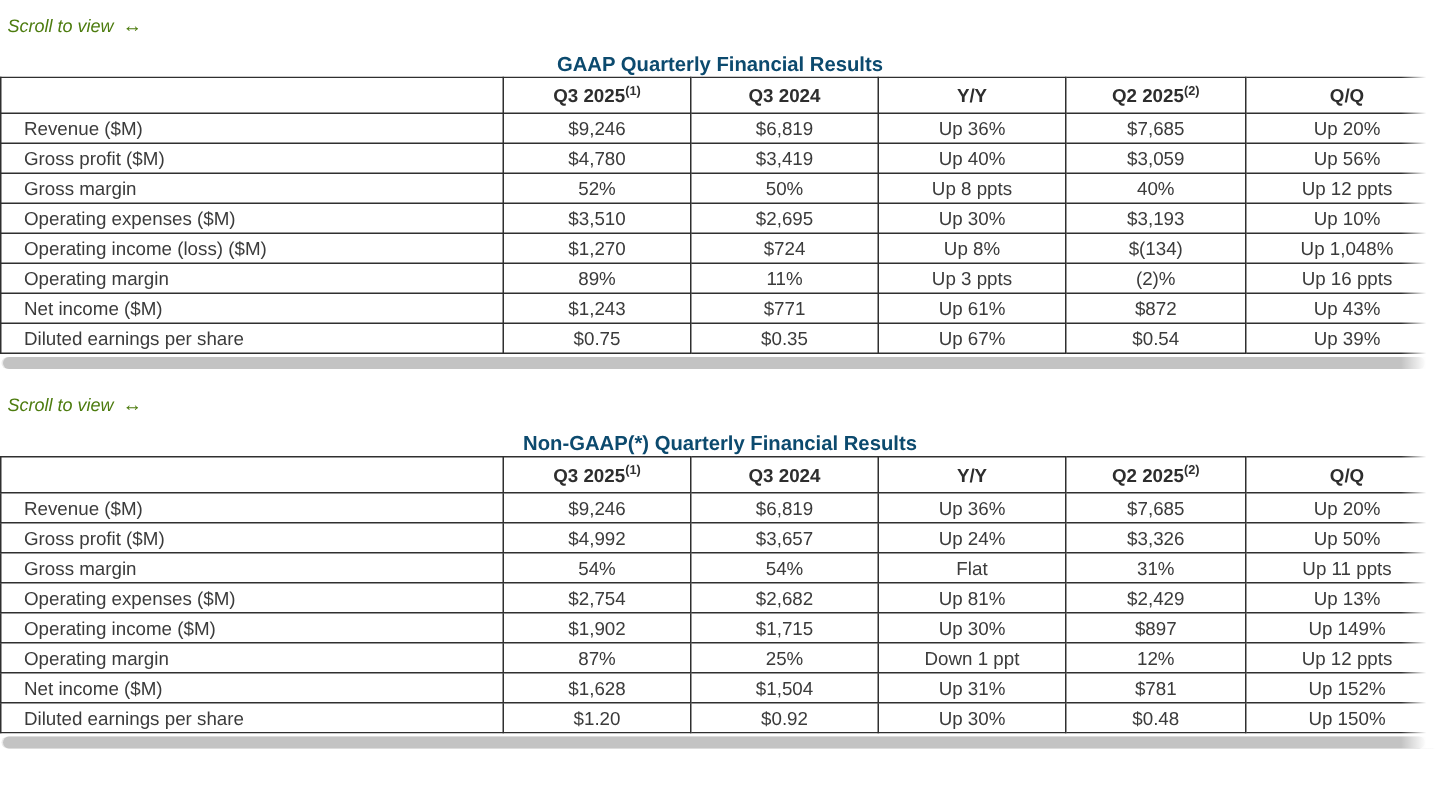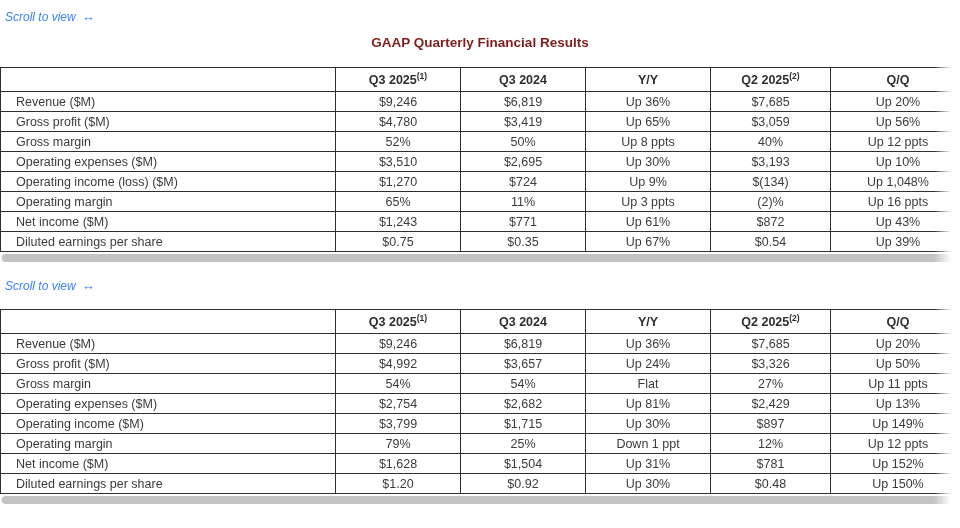--- a/index.html
+++ b/index.html
@@ -11,39 +11,38 @@
     overflow: hidden;
   }
   .page { position: relative; width: 960px; height: 528px; }
 
   .section { position: relative; }
 
   .scroll-hint {
     margin: 10px 0 0 5px;
     font-style: italic;
     font-size: 12px;
-    color: #3b82f6;
+    color: #4d7c0f;
     height: 14px;
     line-height: 14px;
   }
   .section + .section .scroll-hint { margin-top: 17px; }
   .scroll-hint .arrow { font-style: normal; margin-left: 6px; font-size: 13px; }
 
   .table-title {
     margin-top: 10px;
     text-align: center;
     font-weight: 700;
     font-size: 13.5px;
-    color: #7f1d1d;
+    color: #0c4a6e;
     height: 17px;
     line-height: 17px;
   }
 
   .scroll-wrap {
-    margin-top: 16px;
     position: relative;
     width: 960px;
     overflow: hidden;
   }
 
   table.fin-table {
     border-collapse: collapse;
     table-layout: fixed;
     width: 965px;
   }
@@ -126,21 +125,21 @@
               <td>$9,246</td>
               <td>$6,819</td>
               <td>Up 36%</td>
               <td>$7,685</td>
               <td>Up 20%</td>
             </tr>
             <tr>
               <td class="row-label">Gross profit ($M)</td>
               <td>$4,780</td>
               <td>$3,419</td>
-              <td>Up 65%</td>
+              <td>Up 40%</td>
               <td>$3,059</td>
               <td>Up 56%</td>
             </tr>
             <tr>
               <td class="row-label">Gross margin</td>
               <td>52%</td>
               <td>50%</td>
               <td>Up 8 ppts</td>
               <td>40%</td>
               <td>Up 12 ppts</td>
@@ -150,27 +149,27 @@
               <td>$3,510</td>
               <td>$2,695</td>
               <td>Up 30%</td>
               <td>$3,193</td>
               <td>Up 10%</td>
             </tr>
             <tr>
               <td class="row-label">Operating income (loss) ($M)</td>
               <td>$1,270</td>
               <td>$724</td>
-              <td>Up 9%</td>
+              <td>Up 8%</td>
               <td>$(134)</td>
               <td>Up 1,048%</td>
             </tr>
             <tr>
               <td class="row-label">Operating margin</td>
-              <td>65%</td>
+              <td>89%</td>
               <td>11%</td>
               <td>Up 3 ppts</td>
               <td>(2)%</td>
               <td>Up 16 ppts</td>
             </tr>
             <tr>
               <td class="row-label">Net income ($M)</td>
               <td>$1,243</td>
               <td>$771</td>
               <td>Up 61%</td>
@@ -191,20 +190,21 @@
     <div class="hscrollbar">
       <div class="thumb"></div>
     </div>
     <div class="right-fade"></div>
   </div>
 
   <div class="section">
     <div class="scroll-hint">
       <span>Scroll to view</span><span class="arrow">↔</span>
     </div>
+    <div class="table-title">Non-GAAP(*) Quarterly Financial Results</div>
     <div class="scroll-wrap">
       <table class="fin-table">
           <colgroup>
             <col style="width: 335px;">
             <col style="width: 125px;">
             <col style="width: 125px;">
             <col style="width: 125px;">
             <col style="width: 120px;">
             <col style="width: 135px;">
           </colgroup>
@@ -233,42 +233,42 @@
               <td>$3,657</td>
               <td>Up 24%</td>
               <td>$3,326</td>
               <td>Up 50%</td>
             </tr>
             <tr>
               <td class="row-label">Gross margin</td>
               <td>54%</td>
               <td>54%</td>
               <td>Flat</td>
-              <td>27%</td>
+              <td>31%</td>
               <td>Up 11 ppts</td>
             </tr>
             <tr>
               <td class="row-label">Operating expenses ($M)</td>
               <td>$2,754</td>
               <td>$2,682</td>
               <td>Up 81%</td>
               <td>$2,429</td>
               <td>Up 13%</td>
             </tr>
             <tr>
               <td class="row-label">Operating income ($M)</td>
-              <td>$3,799</td>
+              <td>$1,902</td>
               <td>$1,715</td>
               <td>Up 30%</td>
               <td>$897</td>
               <td>Up 149%</td>
             </tr>
             <tr>
               <td class="row-label">Operating margin</td>
-              <td>79%</td>
+              <td>87%</td>
               <td>25%</td>
               <td>Down 1 ppt</td>
               <td>12%</td>
               <td>Up 12 ppts</td>
             </tr>
             <tr>
               <td class="row-label">Net income ($M)</td>
               <td>$1,628</td>
               <td>$1,504</td>
               <td>Up 31%</td>

